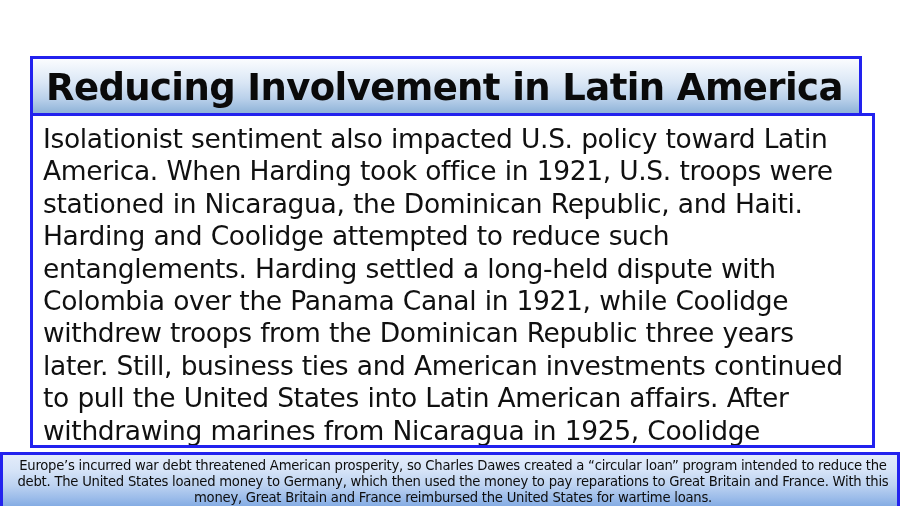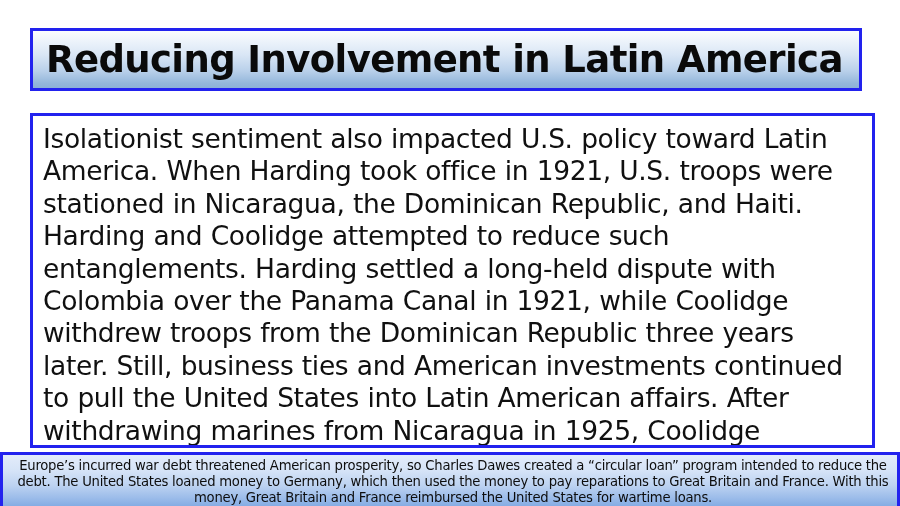--- a/index.html
+++ b/index.html
@@ -18,21 +18,21 @@
   .slide {
     position: absolute;
     inset: 0;
     background: #ffffff;
   }
 
   
   .title-box {
     position: absolute;
     left: 30px;
-    top: 28px;
+    top: 56px;
     width: 832px;
     height: 63px;
     box-sizing: border-box;
     border: 3px solid #2222ee;
     background: linear-gradient(to bottom,
                 #fbfcfe 0%,
                 #eef4fb 16%,
                 #d9e6f5 42%,
                 #b9d0ea 70%,
                 #93b6da 92%,

